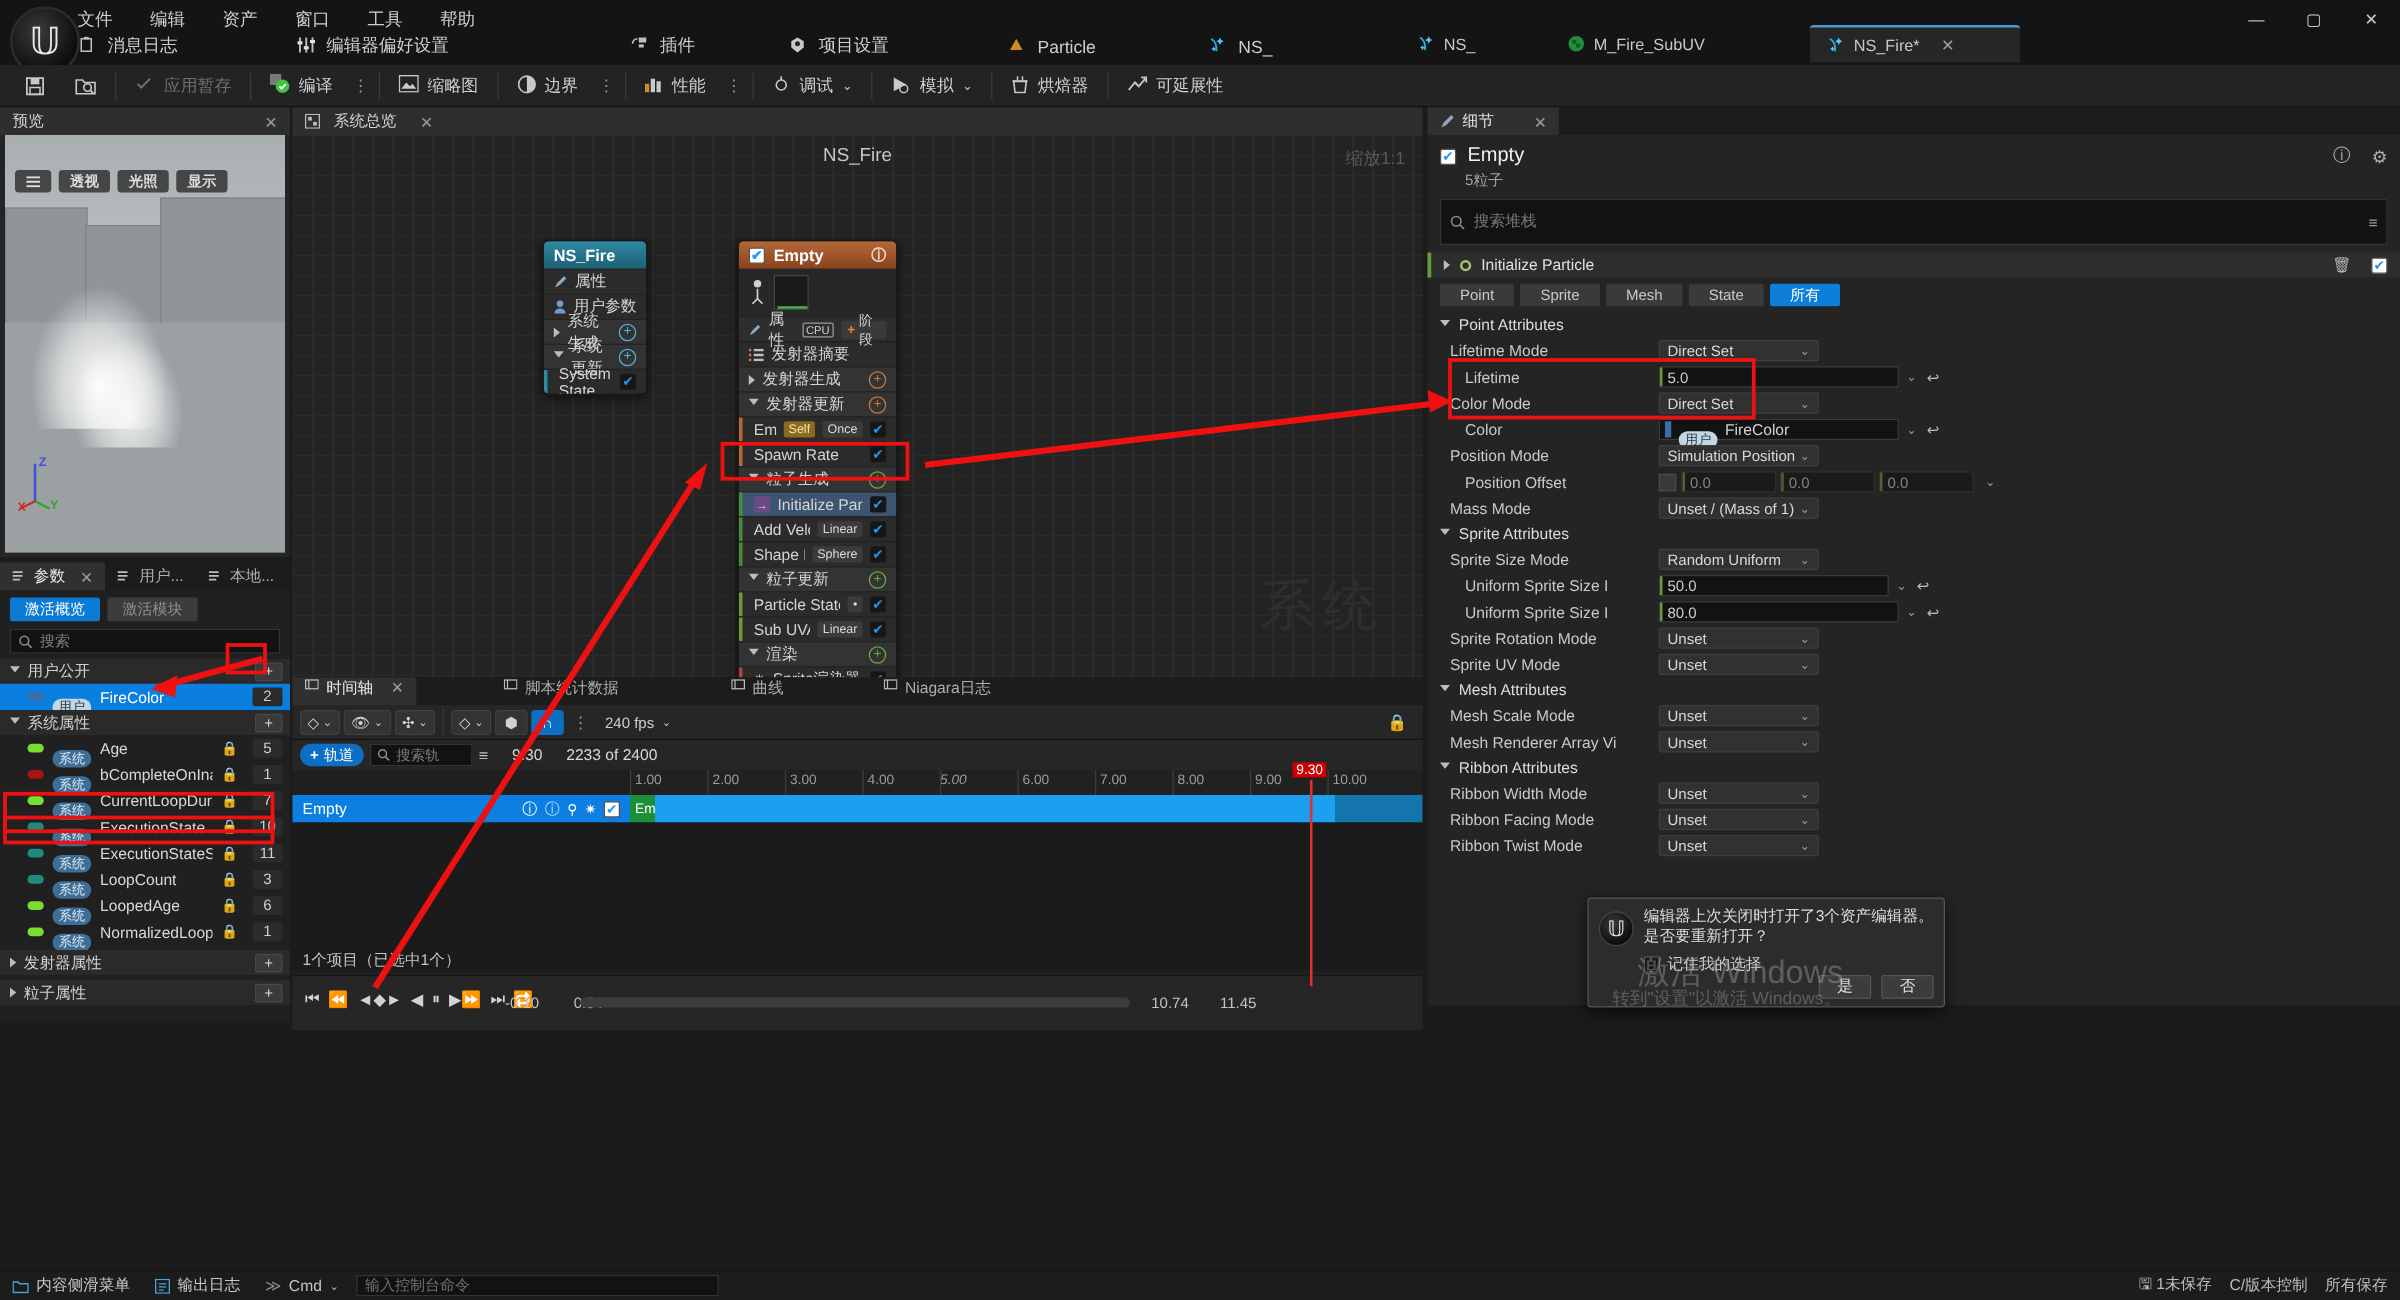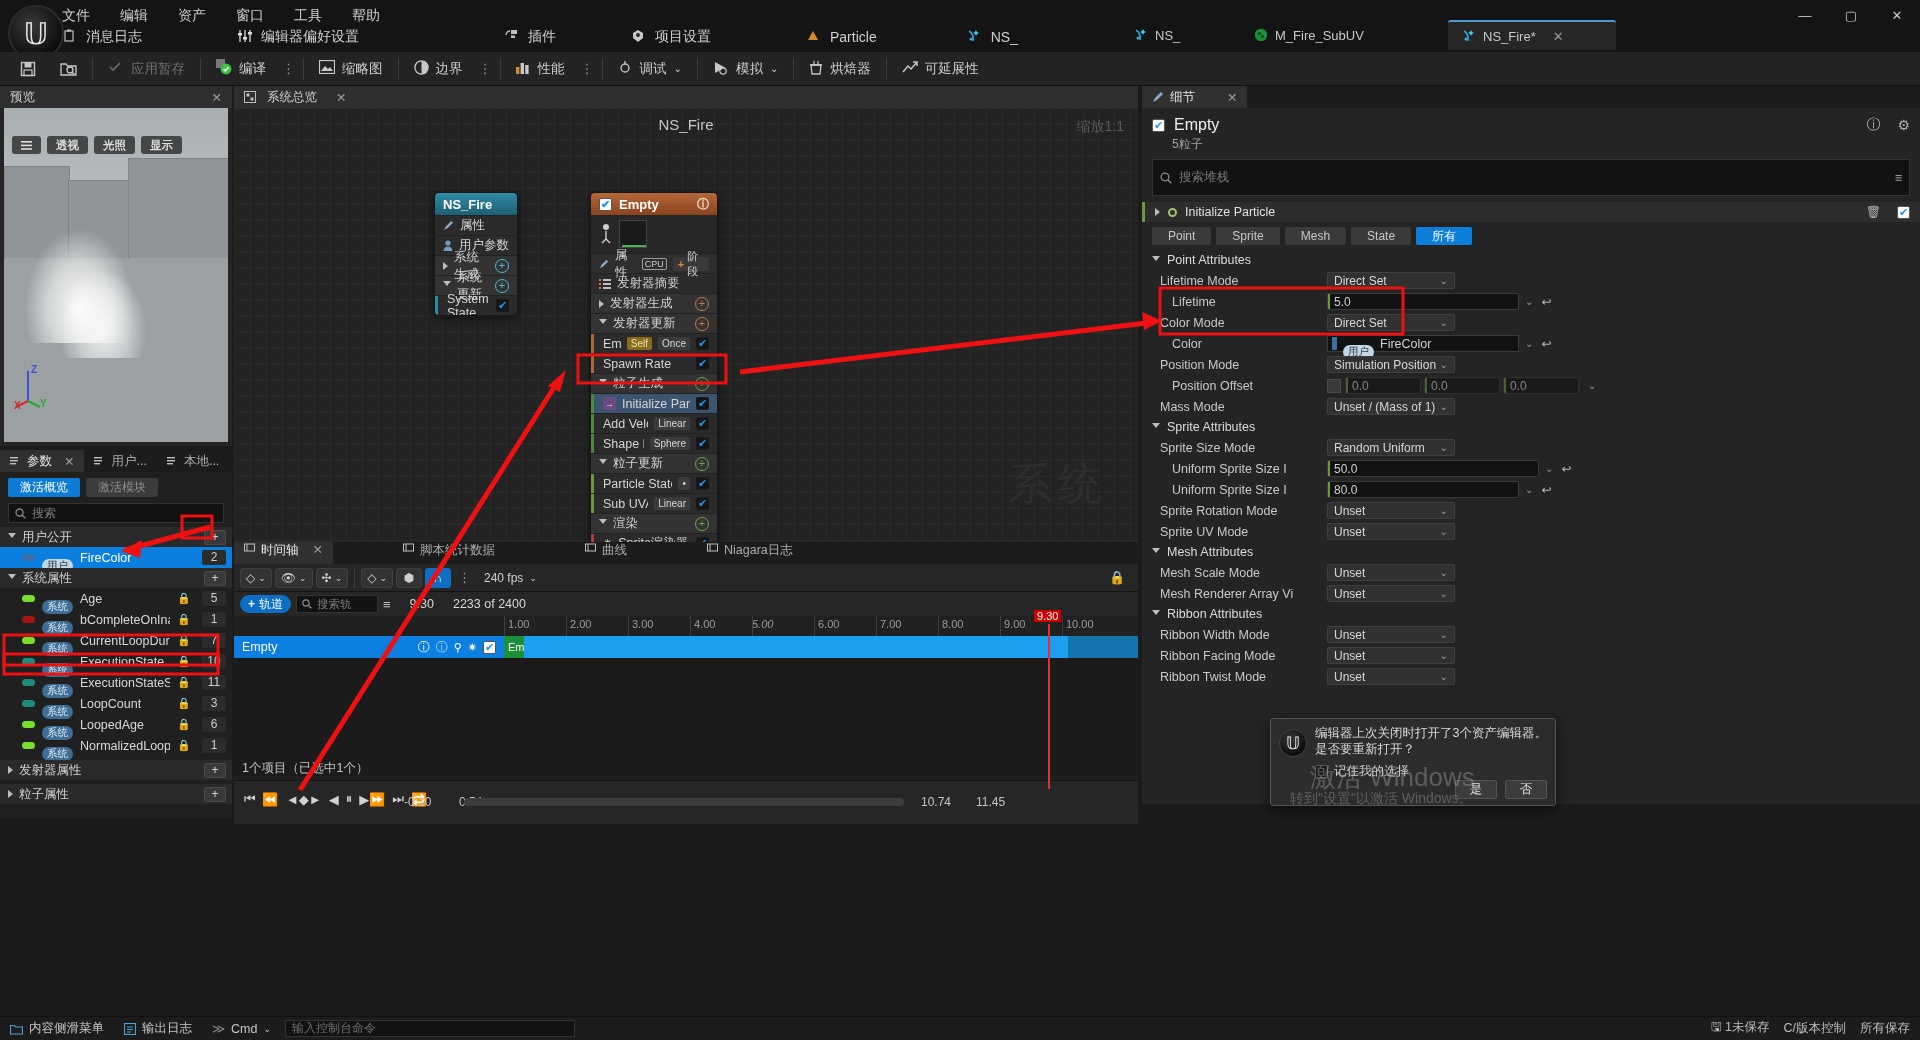--- a/index.html
+++ b/index.html
@@ -852,21 +852,21 @@
         </div>
         <div class="drow">
           <span class="lbl">Sprite Size Mode</span>
           <div class="dsel" style="width:128px">
             <span>Random Uniform</span>
             <span class="dchev" style="margin-left:auto">⌄</span>
           </div>
         </div>
         <div class="drow">
           <span class="lbl ind">Uniform Sprite Size I</span>
-          <div class="dnum" style="width:212px">
+          <div class="dnum" style="width:184px">
             <span>50.0</span>
           </div>
           <span class="dchev">⌄</span>
           <span class="drevert">↩</span>
         </div>
         <div class="drow">
           <span class="lbl ind">Uniform Sprite Size I</span>
           <div class="dnum" style="width:192px">
             <span>80.0</span>
           </div>

